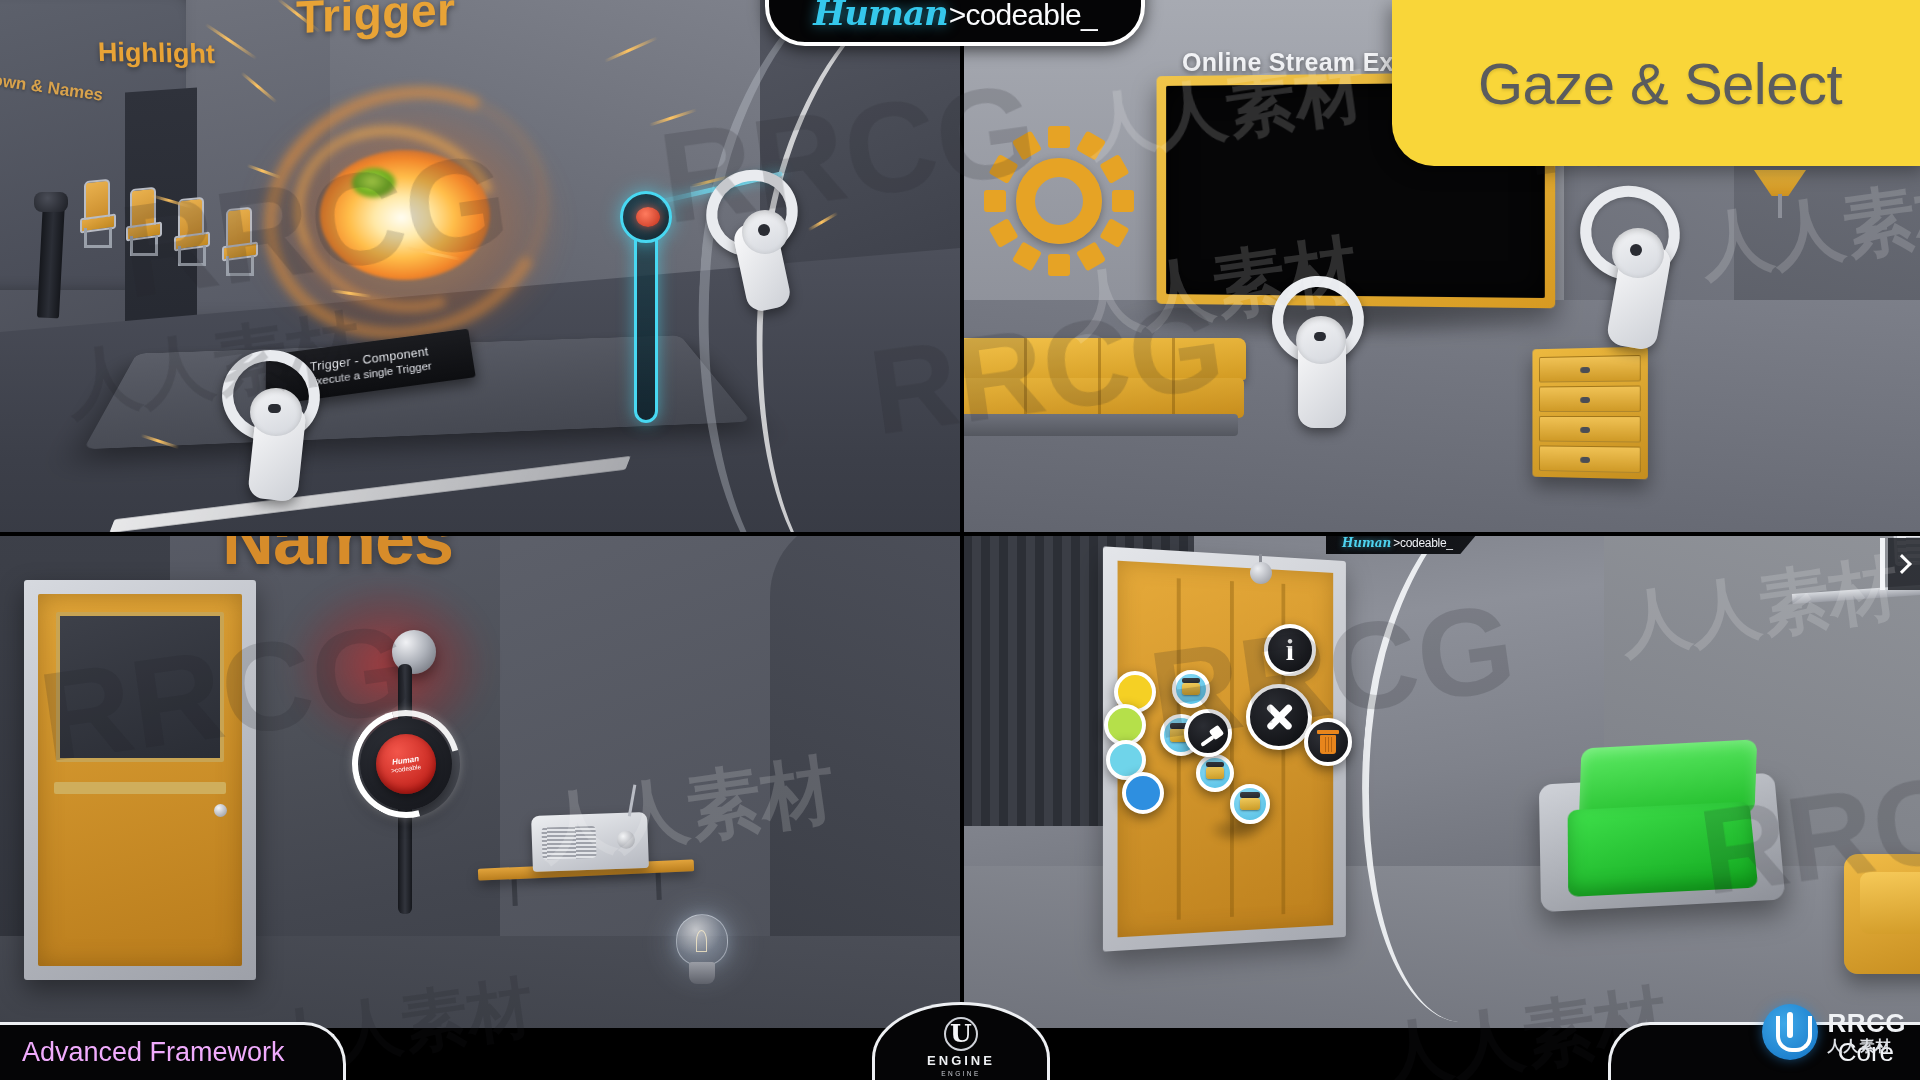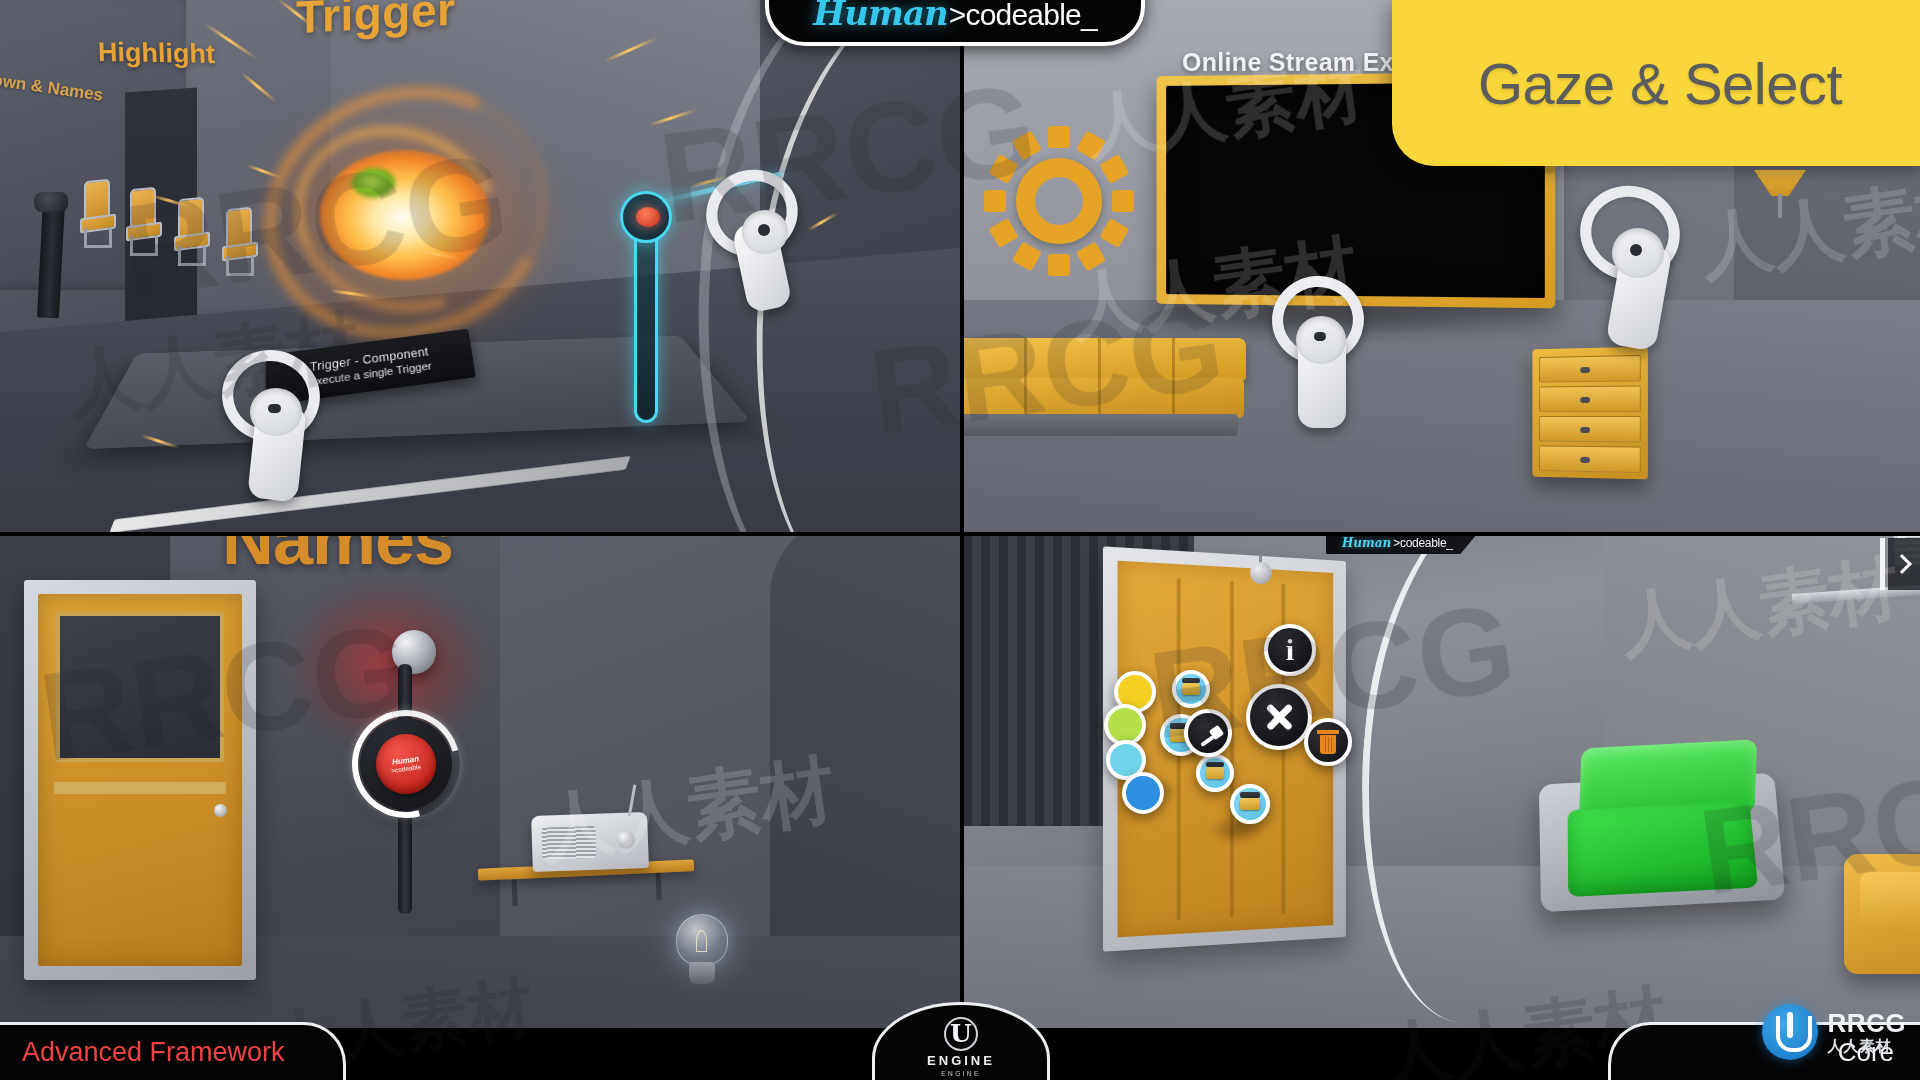--- a/index.html
+++ b/index.html
@@ -367,21 +367,21 @@
   .gaze-banner { position:absolute; left:1392px; top:0; width:536px; height:166px;
     background:#f9d639; border-radius:0 0 0 42px; z-index:58;
     display:flex; align-items:center; justify-content:center;
     box-shadow:-4px 6px 18px rgba(0,0,0,.35); }
   .gaze-banner span { font-size:58px; color:#5a5c5e; letter-spacing:-.5px;
     text-shadow:0 2px 3px rgba(0,0,0,.12); }
 
   .foot-left { position:absolute; left:0; top:1022px; width:346px; height:58px;
     background:#050506; border-radius:0 42px 0 0; border-top:3px solid #eef0f3;
     border-right:3px solid #eef0f3; z-index:62; display:flex; align-items:center; padding-left:22px; }
-  .foot-left span { color:#ef4444; font-size:27px; }
+  .foot-left span { color:#f0abfc; font-size:27px; }
 
   .ue-badge { position:absolute; left:872px; top:1002px; width:178px; height:78px;
     background:#050506; border-radius:50% 50% 0 0 / 72% 72% 0 0;
     border:3px solid #eef0f3; border-bottom:none; z-index:62;
     display:flex; flex-direction:column; align-items:center; justify-content:flex-start;
     padding-top:12px; gap:2px; }
   .ue-badge .uecircle { width:34px; height:34px; border:2px solid #cfd2d8; border-radius:50%;
     display:flex; align-items:center; justify-content:center; }
   .ue-badge .ueu { font-family:"DejaVu Serif", serif; font-size:25px; color:#f4f5f8;
     line-height:.9; font-weight:bold; }

